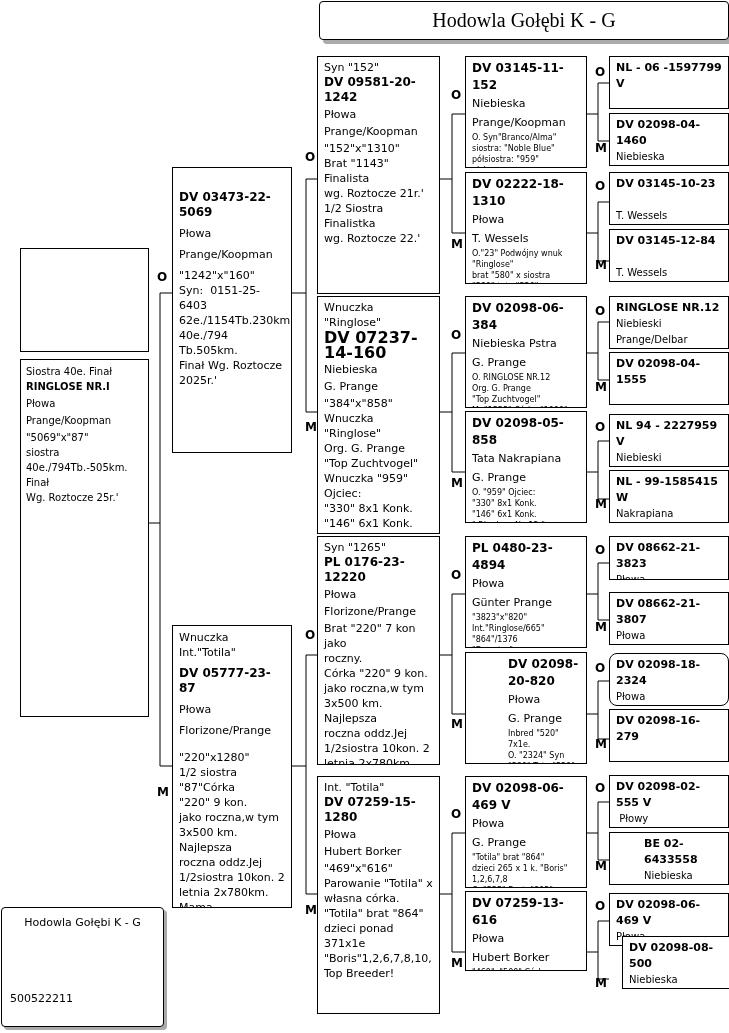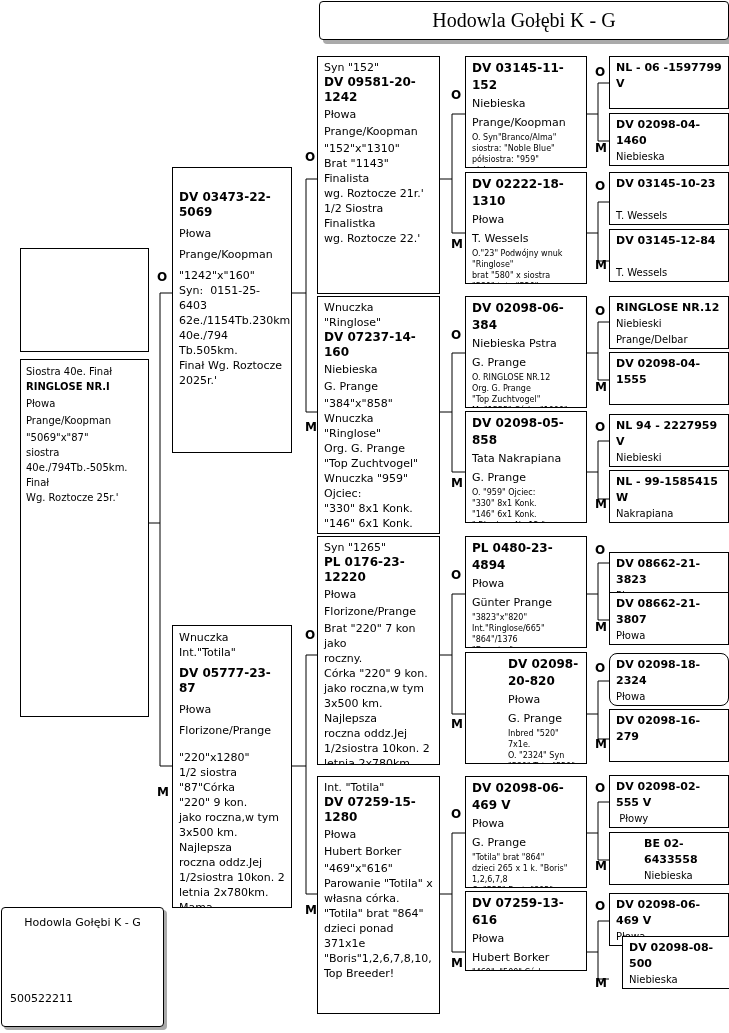--- a/index.html
+++ b/index.html
@@ -137,21 +137,21 @@
   <span class="ln" style="margin-top:2px">Prange/Koopman</span>
   <span class="ln" style="margin-top:2px">"152"x"1310"</span>
   <span class="ln">Brat "1143" Finalista</span>
   <span class="ln">wg. Roztocze 21r.'</span>
   <span class="ln">1/2 Siostra Finalistka</span>
   <span class="ln">wg. Roztocze 22.'</span>
 </div>
 
 <div class="box g3" style="left:317px;top:296px;width:123px;height:238px;">
   <span class="ln">Wnuczka "Ringlose"</span>
-  <span class="ln b" style="font-size:12px">DV 07237-14-160</span>
+  <span class="ln b" style="font-size:16px">DV 07237-14-160</span>
   <span class="ln" style="margin-top:2px">Niebieska</span>
   <span class="ln" style="margin-top:2px">G. Prange</span>
   <span class="ln" style="margin-top:2px">"384"x"858"</span>
   <span class="ln">Wnuczka  "Ringlose"</span>
   <span class="ln">Org. G. Prange</span>
   <span class="ln">"Top Zuchtvogel"</span>
   <span class="ln">Wnuczka "959" Ojciec:</span>
   <span class="ln">"330" 8x1 Konk.</span>
   <span class="ln">"146" 6x1 Konk.</span>
   <span class="ln">" Ringlose Nr. 12 "-</span>
@@ -325,21 +325,21 @@
 <div class="box g5" style="left:609px;top:414px;width:120px;height:53px;">
   <span class="h">NL 94 - 2227959 V</span>
   <span class="m">Niebieski</span>
   <span class="m">C &amp; G Koopman</span>
 </div>
 <div class="box g5" style="left:609px;top:470px;width:120px;height:53px;">
   <span class="h">NL - 99-1585415  W</span>
   <span class="m">Nakrapiana</span>
   <span class="m">C &amp; G Koopman</span>
 </div>
-<div class="box g5" style="left:609px;top:536px;width:120px;height:53px;margin-top:16px;">
+<div class="box g5" style="left:609px;top:536px;width:120px;height:44px;">
   <span class="h">DV 08662-21-3823</span>
   <span class="m">Płowa</span>
   <span class="m">Prange/Will</span>
 </div>
 <div class="box g5" style="left:609px;top:592px;width:120px;height:53px;">
   <span class="h">DV 08662-21-3807</span>
   <span class="m">Płowa</span>
   <span class="m">Prange/Koopman</span>
 </div>
 <div class="box g5" style="left:609px;top:653px;width:120px;height:53px;border-radius:8px;">

